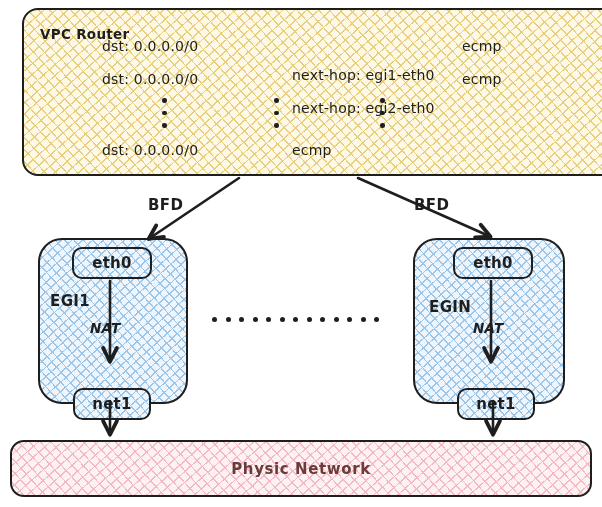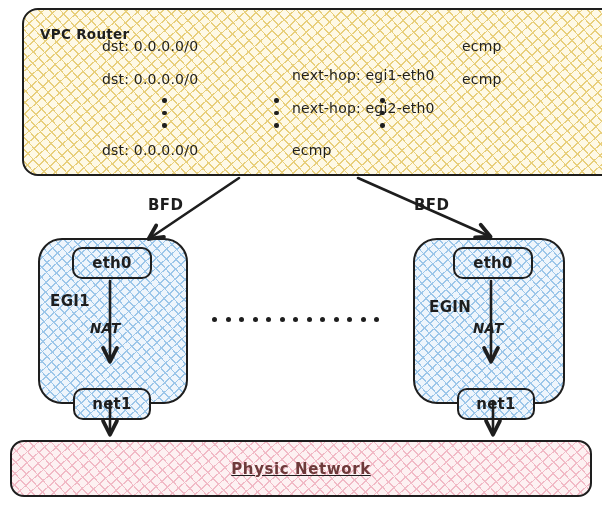--- a/index.html
+++ b/index.html
@@ -179,21 +179,20 @@
   .network-box {
     position: absolute;
     left: 10px; top: 440px;
     width: 582px; height: 57px;
     border: 2.5px solid var(--stroke, #1e1e1e);
     border-radius: 14px;
     display: flex;
     align-items: center;
     justify-content: center;
     z-index: 2;
-    text-decoration: underline;
   }
   .network-label {
     font-size: 15px;
     font-weight: bold;
     letter-spacing: .6px;
     color: var(--network-text, #6d3a3a);
   }
 </style>
 </head>
 <body>

